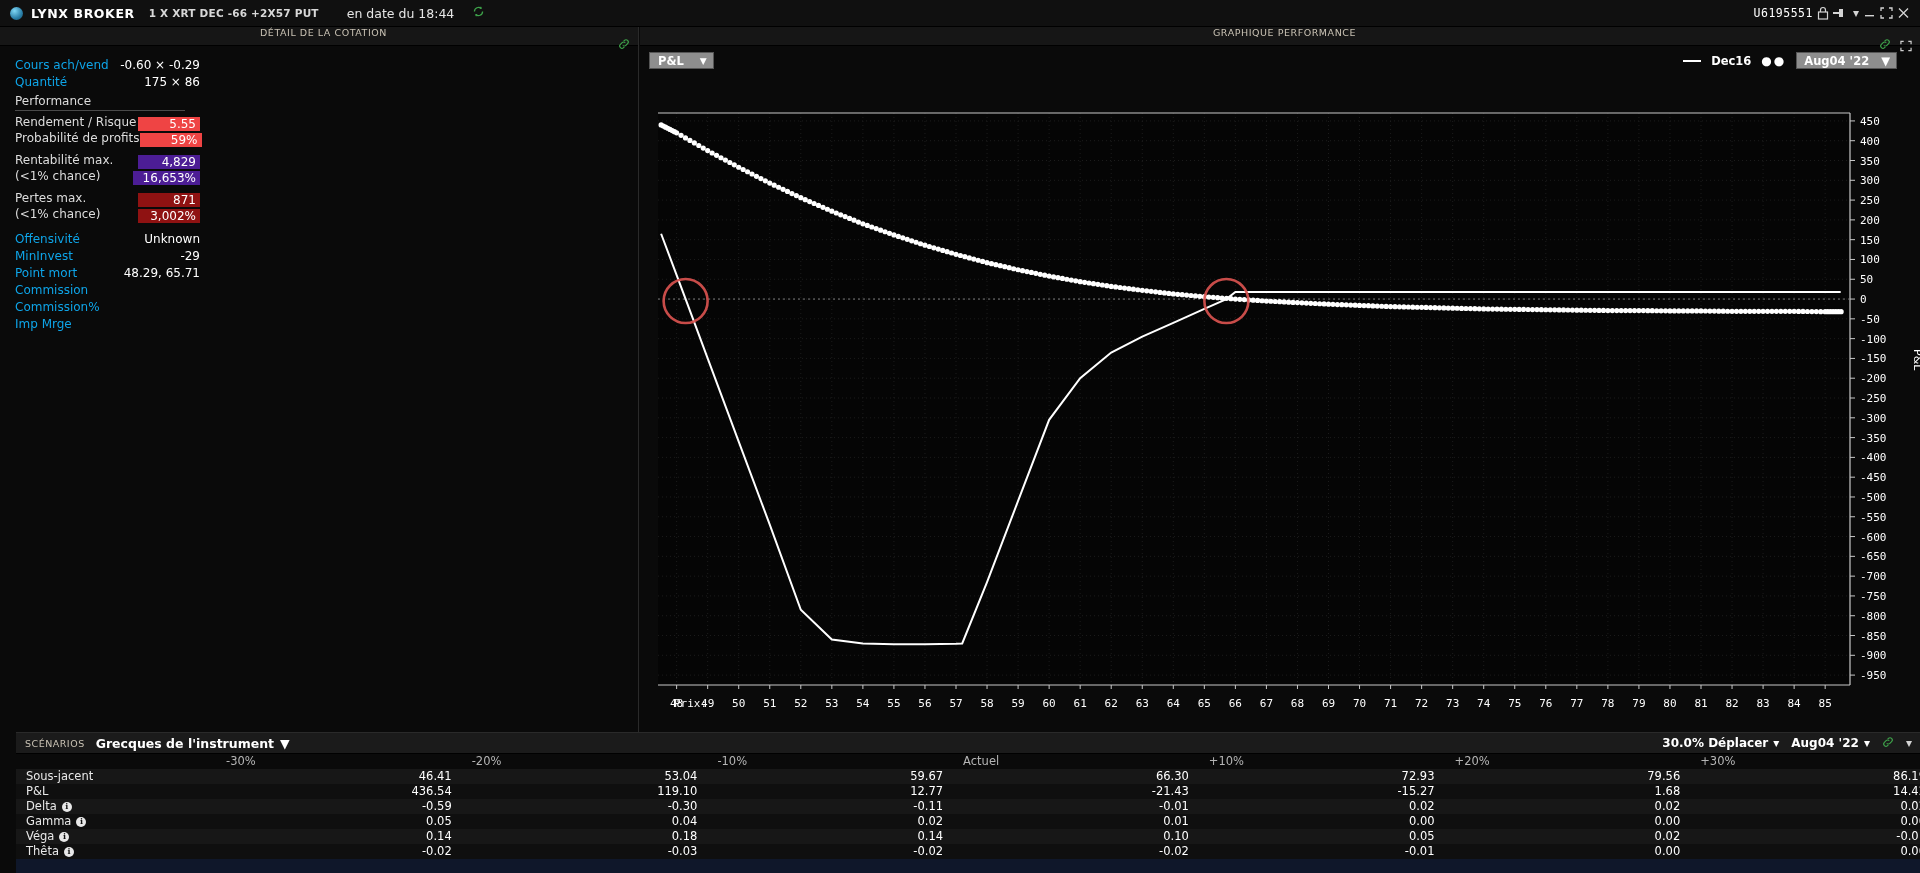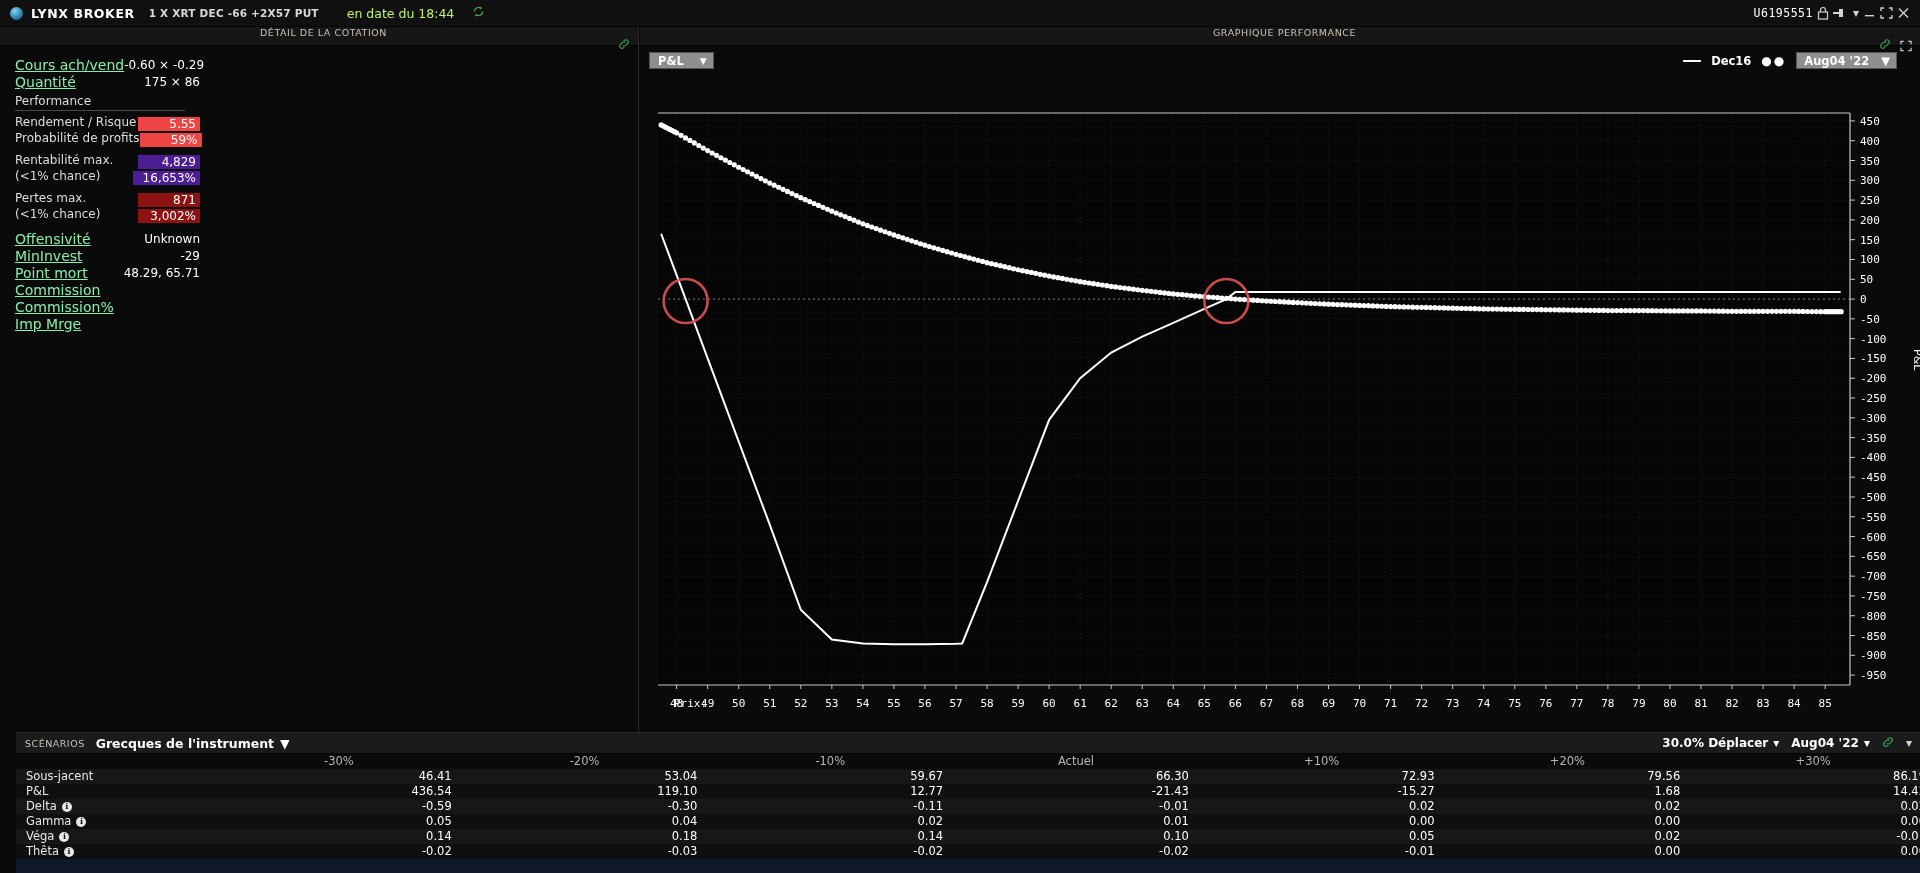--- a/index.html
+++ b/index.html
@@ -18,21 +18,21 @@
     background: #101010; display:flex; align-items:center;
     border-bottom: 1px solid #000;
   }
   .logo-dot {
     width:13px; height:13px; border-radius:50%;
     background: radial-gradient(circle at 35% 30%, #7fd7f5 0%, #2a7fa8 60%, #15516c 100%);
     margin-left:10px; flex:none;
   }
   .brand { color:#fff; font-weight:bold; font-size:12.5px; letter-spacing:.6px; margin-left:8px; }
   .contract { color:#d8d8d8; font-size:10.5px; font-weight:bold; margin-left:14px; letter-spacing:.2px; }
-  .asof { color:#bef264; font-size:12.5px; margin-left:28px; }
+  .asof { color:#e5e5e5; font-size:12.5px; margin-left:28px; }
   .refresh-ic { margin-left:18px; color:#3ea34a; font-size:13px; }
   .tb-right { margin-left:auto; display:flex; align-items:center; gap:4px; padding-right:10px; }
   .userid { color:#fff; font-size:11.5px; font-family:"DejaVu Sans Mono", monospace; letter-spacing:.5px; }
   .tb-ic { color:#d4d4d4; font-size:12px; line-height:1; display:flex; align-items:center; }
 
   
   .panel-hdr {
     height:19px; background:#161616; display:flex; align-items:center;
     border-bottom:1px solid #000;
     flex-direction:column;
@@ -44,21 +44,21 @@
   .panel-hdr .hdr-right { margin-left:auto; display:flex; align-items:center; gap:9px; padding-right:8px; }
   .link-ic { color:#3ea34a; font-size:11px; }
 
   
   .leftpanel {
     position:absolute; left:0; top:27px; width:639px; height:705px;
     background:#0a0a0a; border-right:1px solid #2a2a2a;
   }
   .lp-body { padding:10px 0 0 0; }
   .row { display:flex; align-items:center; height:17px; padding:0 0 0 15px; }
-  .row .lbl { color:#86efac; font-size:14px; white-space:nowrap;text-decoration:underline; }
+  .row .lbl { color:#0ea5e9; font-size:12px; white-space:nowrap; }
   .row .val { color:#fff; font-size:12px; margin-left:auto; text-align:right; white-space:nowrap; }
   .sec-title { color:#ddd; font-size:12px; padding-left:15px; margin-top:4px; }
   .sec-rule { height:1px; background:#4a4a4a; margin:2px 0 3px 15px; width:170px; }
   .val-box {
     display:inline-block; text-align:right; padding:0 4px 0 10px; min-width:62px;
     font-size:12px; color:#fff;
   }
   .vb-navy { background:#ef4444; }
   .vb-green { background:#4c1d95; }
   .vb-red { background:#8f1212; }
@@ -99,21 +99,21 @@
     height:21px; background:#1b1b1b; display:flex; align-items:center; border-bottom:1px solid #000;
   }
   .scen-tag { color:#c9c2b4; font-size:9.5px; letter-spacing:.5px; padding:0 11px 0 9px; }
   .scen-dd { color:#fff; font-size:12.5px; font-weight:bold; display:flex; align-items:center; gap:6px; }
   .scen-right { margin-left:auto; display:flex; align-items:center; gap:12px; }
   .scen-ctl { color:#fff; font-size:12px; font-weight:bold; display:flex; align-items:center; gap:5px; }
   table.greeks { width:1920px; border-collapse:collapse; table-layout:fixed; }
   table.greeks th, table.greeks td {
     font-size:11.5px; font-weight:normal; padding:0 10px; height:15px; line-height:15px;
   }
-  table.greeks th { color:#b5b5b5; text-align:center; }
+  table.greeks th { color:#b5b5b5; text-align:left; }
   table.greeks th.lbl-col, table.greeks td.lbl-col { text-align:left; color:#e8e8e8; }
   table.greeks td { color:#fff; text-align:right; }
   table.greeks tr.odd { background:#171717; }
   table.greeks tr.even { background:#0f0f0f; }
   table.greeks tr.hdr-row { background:#0a0a0a; }
   .info-ic {
     display:inline-flex; align-items:center; justify-content:center;
     width:10px; height:10px; border-radius:50%; background:#e8e8e8; color:#111;
     font-size:8px; font-weight:bold; margin-left:5px; font-family:"DejaVu Serif", serif;
     vertical-align:middle;

